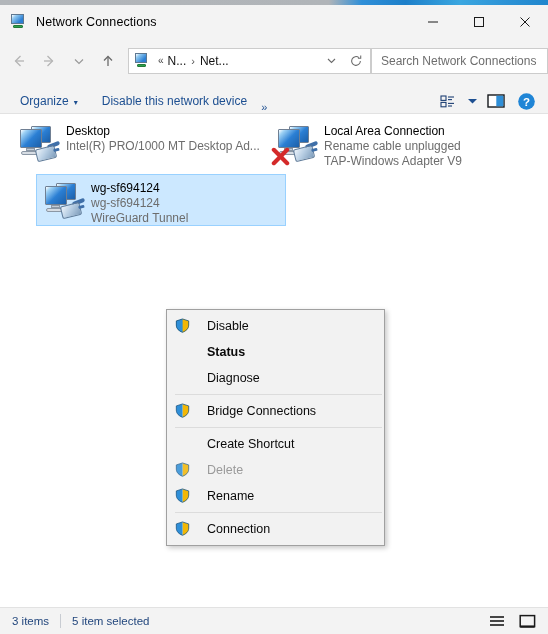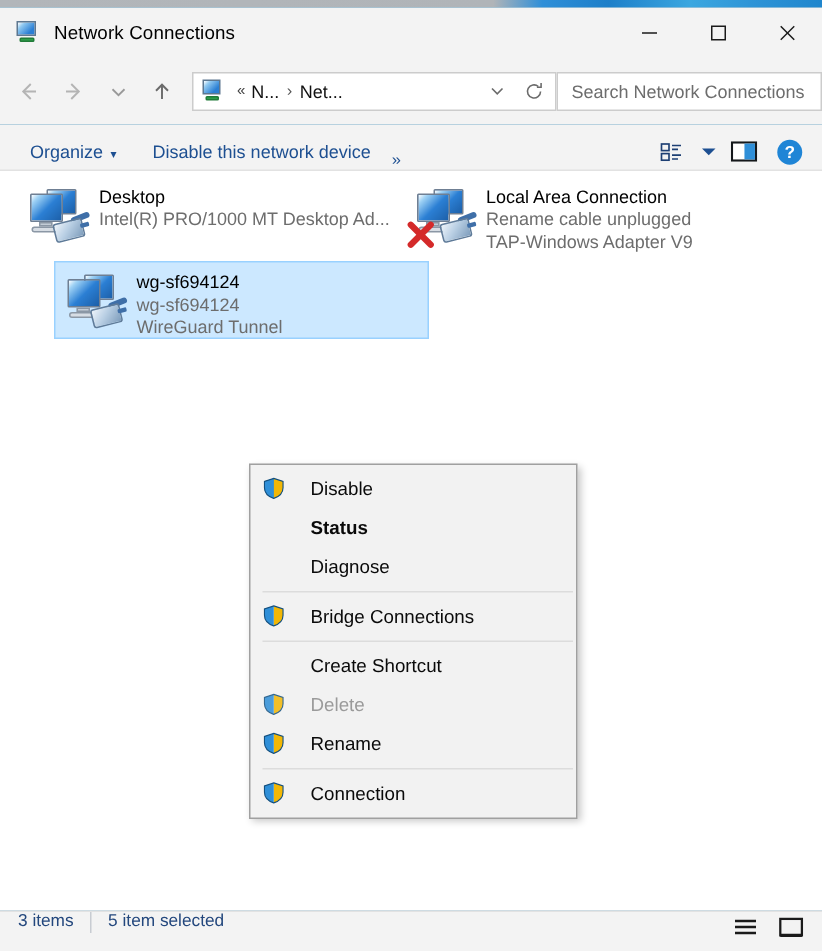--- a/index.html
+++ b/index.html
@@ -346,21 +346,21 @@
     margin: 3px 2px 3px 8px;
   }
 
   
   .statusbar {
     height: 27px;
     flex: 0 0 auto;
     background: #f3f3f3;
     border-top: 1px solid #e2e2e2;
     display: flex;
-    align-items: flex-start;
+    align-items: center;
     padding-left: 12px;
     position: relative;
   }
   .sb-text {
     font-size: 11.5px;
     color: #23477d;
   }
   .sb-divider {
     width: 1px; height: 14px;
     background: #c8ccd2;

